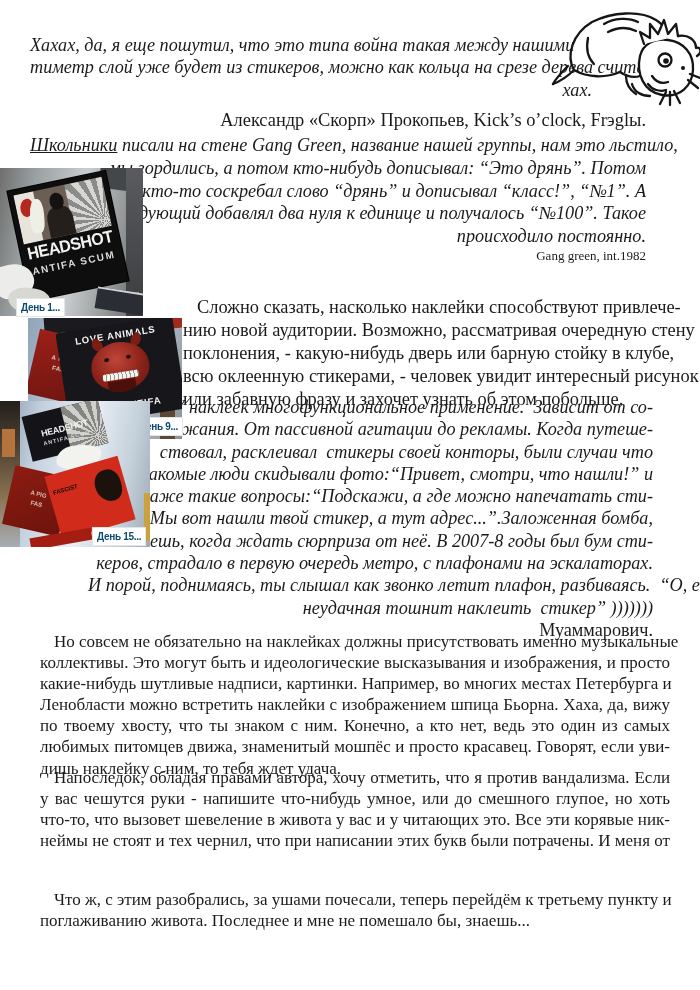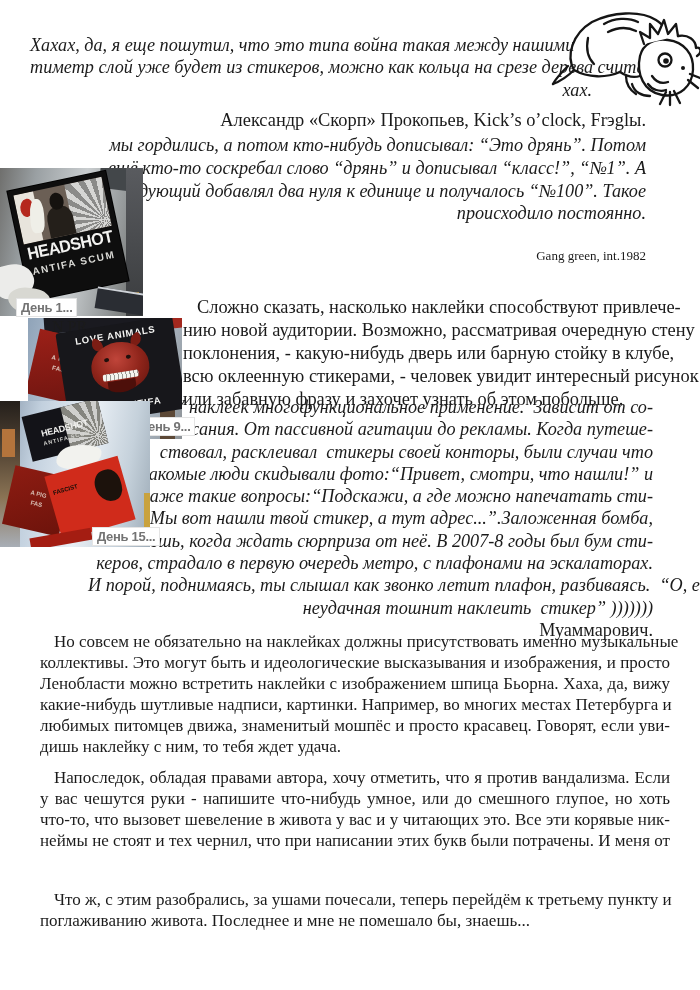--- a/index.html
+++ b/index.html
@@ -102,22 +102,22 @@
             border-radius:40% 60% 50% 50% / 60% 40% 60% 40%;transform:rotate(-8deg);}
   .p3-redD{left:8px;top:70px;width:58px;height:60px;background:linear-gradient(150deg,#8d1c12,#6d130b);transform:rotate(13deg);}
   .p3-redD div{position:absolute;left:0;width:100%;text-align:center;color:#e6d8cd;
                font-family:"Liberation Sans",sans-serif;font-weight:700;font-size:6px;opacity:.85;}
   .p3-redB{left:52px;top:64px;width:76px;height:66px;background:#d02b1b;transform:rotate(-16deg);}
   .p3-face{left:46px;top:10px;width:26px;height:32px;background:#1c120c;border-radius:45% 45% 40% 55%;}
   .p3-redB .txt{position:absolute;left:4px;color:#160d08;font-family:"Liberation Sans",sans-serif;
                 font-weight:800;font-size:6px;line-height:8px;}
   .p3-redsliver{left:30px;top:132px;width:62px;height:12px;background:#a41d12;transform:rotate(-10deg);}
 
-  .daylabel{position:absolute;background:#ffffff;color:#737373;font-family:"Liberation Sans",sans-serif;
-            font-weight:700;font-size:13px;line-height:17px;padding:0 4px;letter-spacing:-0.3px;
+  .daylabel{position:absolute;background:#ffffff;color:#0c4a6e;font-family:"Liberation Sans",sans-serif;
+            font-weight:700;font-size:10px;line-height:17px;padding:0 4px;letter-spacing:-0.3px;
             box-shadow:0 0 0 1px #e4e4e4;text-align:center;}
   .lab1{left:17px;top:299px;}
   .lab2{left:135px;top:418px;}
   .lab3{left:93px;top:528px;}
 
   .doodle{position:absolute;left:548px;top:4px;width:152px;height:104px;}
 </style>
 </head>
 <body>
 
@@ -127,20 +127,21 @@
     <div class="ln">Хахах, да, я еще пошутил, что это типа война такая между нашими</div>
     <div class="ln">тиметр слой уже будет из стикеров, можно как кольца на срезе дерева считать,</div>
     <div class="ln">хах.</div>
   </div>
 
   <div class="blk b2 rt">
     <div class="ln">Александр «Скорп» Прокопьев, Kick’s o’clock, Frэglы.</div>
   </div>
 
   <div class="blk b3 it rt">
+    <div class="ln"><span class="uword">Школьники</span><span> писали на стене Gang Green, название нашей группы, нам это льстило,</span></div>
     <div class="ln">мы гордились, а потом кто-нибудь дописывал: “Это дрянь”. Потом</div>
     <div class="ln">ещё кто-то соскребал слово “дрянь” и дописывал “класс!”, “№1”. А</div>
     <div class="ln">следующий добавлял два нуля к единице и получалось “№100”. Такое</div>
     <div class="ln">происходило постоянно.</div>
   </div>
 
   <div class="blk b4 rt">
     <div class="ln">Gang green, int.1982</div>
   </div>
 
@@ -162,22 +163,23 @@
     <div class="ln">не знаешь, когда ждать сюрприза от неё. В 2007-8 годы был бум сти-</div>
     <div class="ln">керов, страдало в первую очередь метро, с плафонами на эскалаторах.</div>
     <div class="ln">И порой, поднимаясь, ты слышал как звонко летит плафон, разбиваясь.  “О, ещё одна</div>
     <div class="ln">неудачная тошнит наклеить  стикер” )))))))</div>
     <div class="ln up">Муаммарович.</div>
   </div>
 
   <div class="blk body-blk b7">
     <div class="ln ind">Но совсем не обязательно на наклейках должны присутствовать именно музыкальные</div>
     <div class="ln">коллективы. Это могут быть и идеологические высказывания и изображения, и просто</div>
+    <div class="ln">какие-нибудь шутливые надписи, картинки. Например, во многих местах Петербурга и</div>
     <div class="ln">Ленобласти можно встретить наклейки с изображением шпица Бьорна. Хаха, да, вижу</div>
-    <div class="ln">какие-нибудь шутливые надписи, картинки. Например, во многих местах Петербурга и</div>
+    <div class="ln">по твоему хвосту, что ты знаком с ним. Конечно, а кто нет, ведь это один из самых</div>
     <div class="ln">любимых питомцев движа, знаменитый мошпёс и просто красавец. Говорят, если уви-</div>
     <div class="ln end">дишь наклейку с ним, то тебя ждет удача.</div>
   </div>
 
   <div class="blk body-blk b8">
     <div class="ln ind">Напоследок, обладая правами автора, хочу отметить, что я против вандализма. Если</div>
     <div class="ln">у вас чешутся руки - напишите что-нибудь умное, или до смешного глупое, но хоть</div>
     <div class="ln">что-то, что вызовет шевеление в живота у вас и у читающих это. Все эти корявые ник-</div>
     <div class="ln">неймы не стоят и тех чернил, что при написании этих букв были потрачены. И меня от</div>
   </div>

